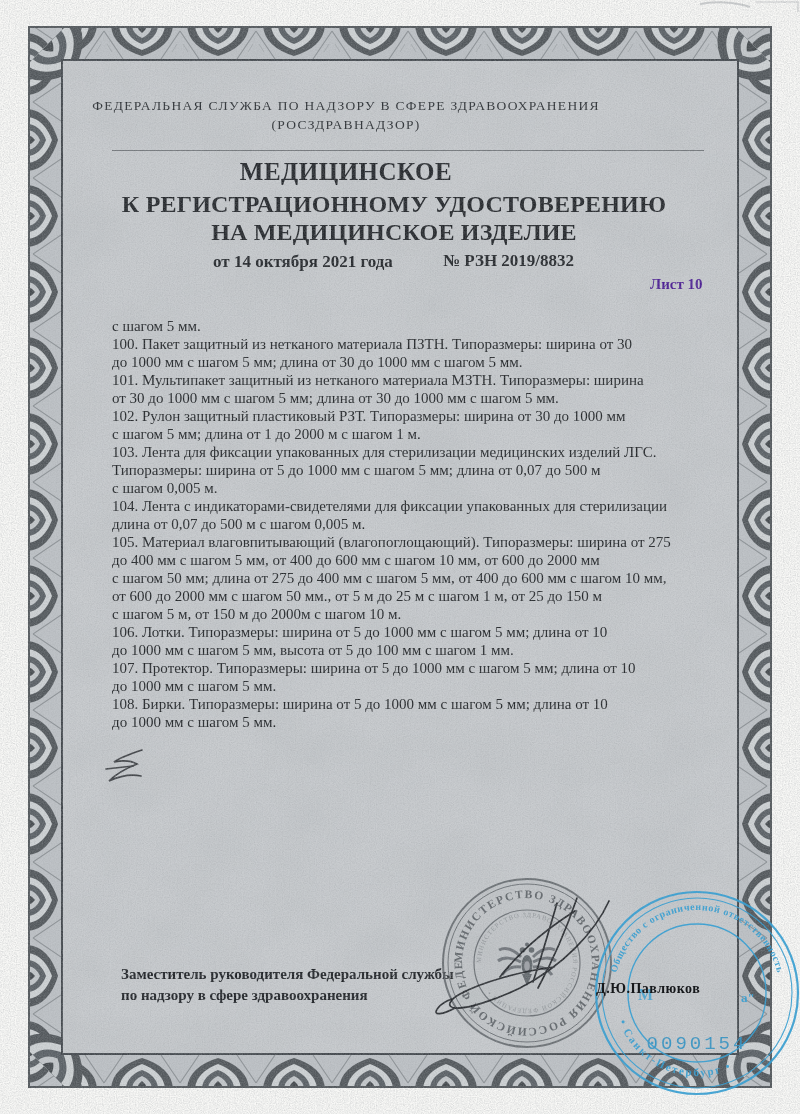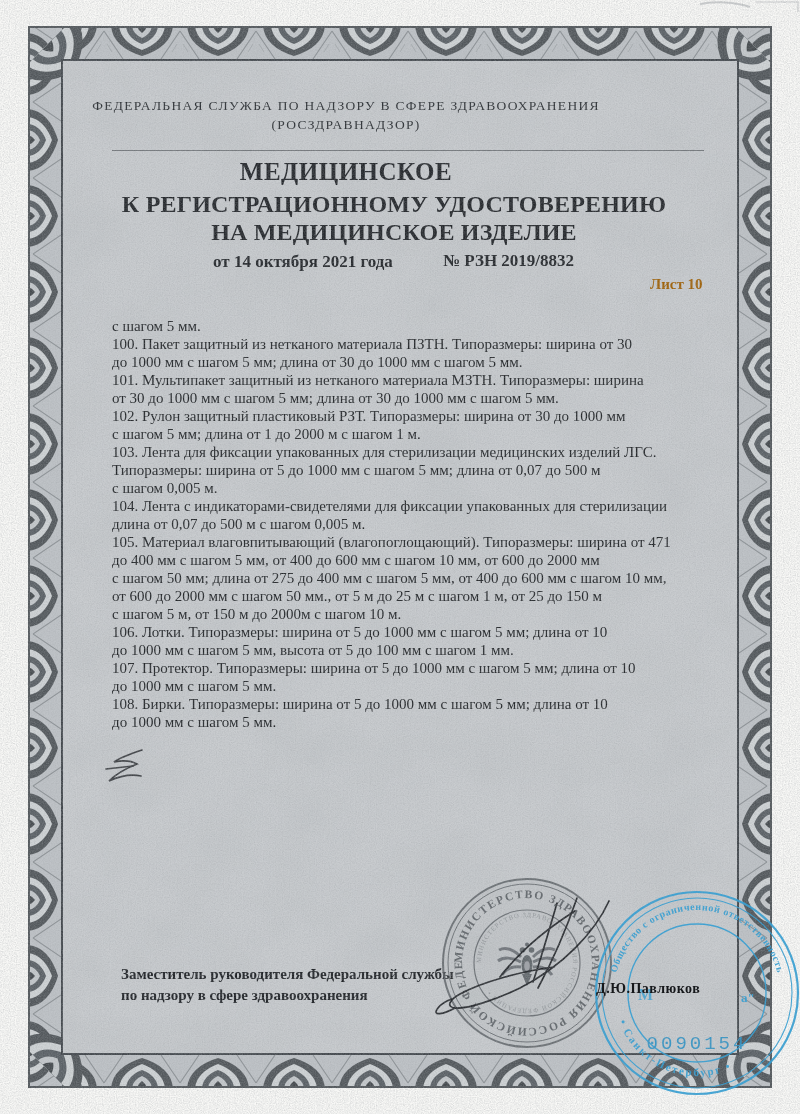--- a/index.html
+++ b/index.html
@@ -10,21 +10,21 @@
     color:#24272a;
   }
   .abs{position:absolute;}
   .layer{position:absolute;left:0;top:0;width:800px;height:1114px;}
   .centered{left:62px;width:568px;text-align:center;}
   .agency-line{font-size:13.5px;letter-spacing:1.3px;color:#2e3236;}
   .rule{height:1px;background:#5a5e62;opacity:.75;}
   .title1{font-size:25px;font-weight:bold;letter-spacing:.5px;color:#26292d;}
   .title23{font-size:24px;font-weight:bold;letter-spacing:.2px;color:#26292d;padding-left:48px;}
   .meta{font-size:17px;font-weight:bold;color:#26292d;white-space:nowrap;}
-  .sheet{font-size:15px;font-weight:bold;color:#a16207;}
+  .sheet{font-size:15px;font-weight:bold;color:#4c1d95;}
   .body-text{font-size:15px;line-height:18px;color:#24272a;}
   .body-text div{white-space:nowrap;height:18px;}
   .sig-pos{font-size:15px;font-weight:bold;line-height:21px;color:#202327;}
   .sig-name{font-size:14px;font-weight:bold;letter-spacing:.5px;color:#16181b;}
   svg text{font-family:"Liberation Serif", serif;}
   .mono{font-family:"Liberation Mono", monospace;}
 </style>
 </head>
 <body>
 
@@ -103,21 +103,21 @@
     <div>до 1000 мм с шагом 5 мм; длина от 30 до 1000 мм с шагом 5 мм.</div>
     <div>101. Мультипакет защитный из нетканого материала МЗТН. Типоразмеры: ширина</div>
     <div>от 30 до 1000 мм с шагом 5 мм; длина от 30 до 1000 мм с шагом 5 мм.</div>
     <div>102. Рулон защитный пластиковый РЗТ. Типоразмеры: ширина от 30 до 1000 мм</div>
     <div>с шагом 5 мм; длина от 1 до 2000 м с шагом 1 м.</div>
     <div>103. Лента для фиксации упакованных для стерилизации медицинских изделий ЛГС.</div>
     <div>Типоразмеры: ширина от 5 до 1000 мм с шагом 5 мм; длина от 0,07 до 500 м</div>
     <div>с шагом 0,005 м.</div>
     <div>104. Лента с индикаторами-свидетелями для фиксации упакованных для стерилизации</div>
     <div>длина от 0,07 до 500 м с шагом 0,005 м.</div>
-    <div>105. Материал влаговпитывающий (влагопоглощающий). Типоразмеры: ширина от 471</div>
+    <div>105. Материал влаговпитывающий (влагопоглощающий). Типоразмеры: ширина от 275</div>
     <div>до 400 мм с шагом 5 мм, от 400 до 600 мм с шагом 10 мм, от 600 до 2000 мм</div>
     <div>с шагом 50 мм; длина от 275 до 400 мм с шагом 5 мм, от 400 до 600 мм с шагом 10 мм,</div>
     <div>от 600 до 2000 мм с шагом 50 мм., от 5 м до 25 м с шагом 1 м, от 25 до 150 м</div>
     <div>с шагом 5 м, от 150 м до 2000м с шагом 10 м.</div>
     <div>106. Лотки. Типоразмеры: ширина от 5 до 1000 мм с шагом 5 мм; длина от 10</div>
     <div>до 1000 мм с шагом 5 мм, высота от 5 до 100 мм с шагом 1 мм.</div>
     <div>107. Протектор. Типоразмеры: ширина от 5 до 1000 мм с шагом 5 мм; длина от 10</div>
     <div>до 1000 мм с шагом 5 мм.</div>
     <div>108. Бирки. Типоразмеры: ширина от 5 до 1000 мм с шагом 5 мм; длина от 10</div>
     <div>до 1000 мм с шагом 5 мм.</div>

